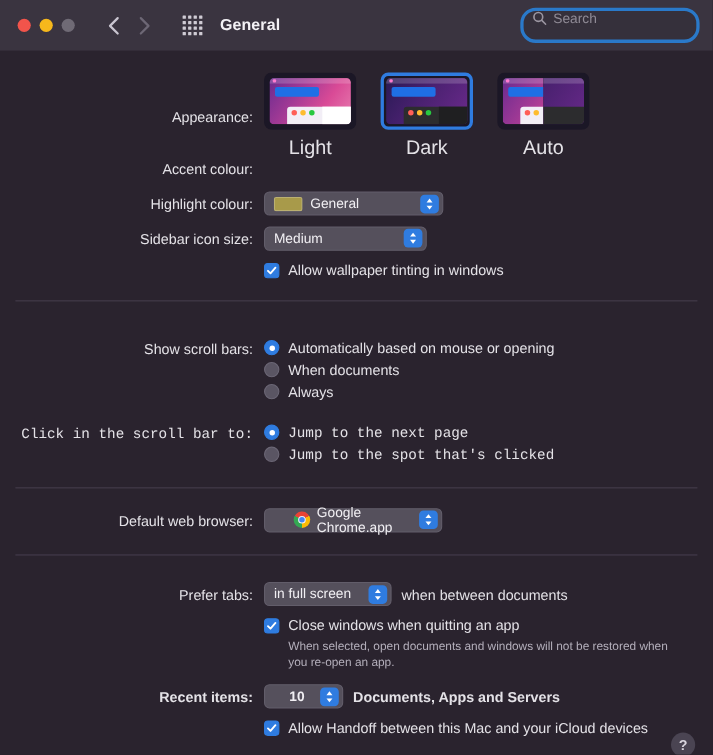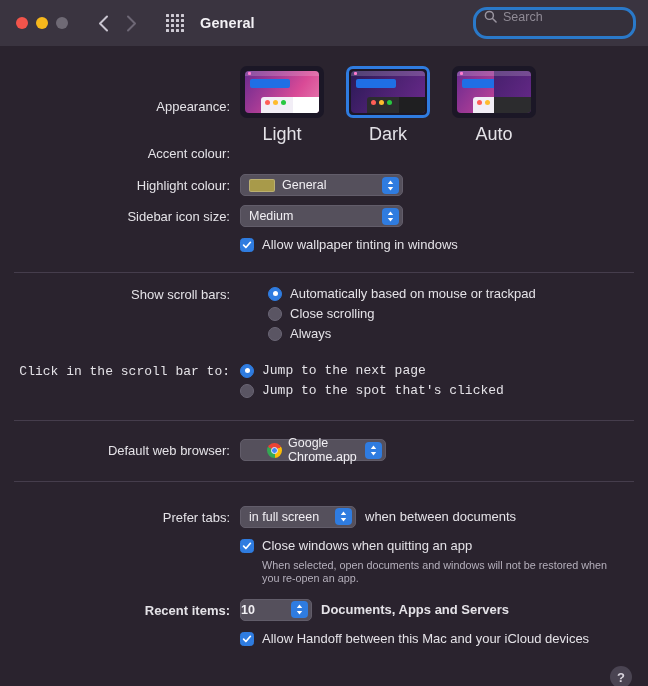--- a/index.html
+++ b/index.html
@@ -115,24 +115,24 @@
   .popup .pw { display:inline-block; }
   .stepperbtn, .chevbtn {
     width: 17px; height: 17px; border-radius: 4px; background: #2f7ce0;
     display: inline-flex; align-items: center; justify-content: center;
     margin-left: 8px; flex: 0 0 17px;
   }
   .hl-chip { width: 26px; height: 13px; border-radius: 2px; margin-right: 7px;
     border: .5px solid rgba(255,255,255,.22); }
 
   .popup.wide-hl { width: 163px; }
-  .popup.wide-side { width: 163px; }
-  .popup.browser { width: 146px; padding-left: 26px; }
+  .popup.wide-side { width: 148px; }
+  .popup.browser { width: 162px; padding-left: 26px; }
   .popup.tabs { width: 116px; }
-  .popup.recent { width: 72px; padding-left: 0; }
+  .popup.recent { width: 72px; padding-left: 22px; }
   .popup.recent .pw { flex: 1; }
 
   .after-text { font-size: 13px; color: #e4e2e7; margin-left: 9px; }
 
   
   .chrome { width: 15px; height: 15px; border-radius: 50%; margin-right: 6px; position: relative;
     background: conic-gradient(from -60deg, #ea4335 0deg 120deg, #fbbc05 120deg 240deg, #34a853 240deg 360deg);
     flex: 0 0 15px; }
   .chrome::after { content:""; position:absolute; inset:4px; border-radius:50%;
     background:#4285f4; border:1.5px solid #f1eff3; }
@@ -358,30 +358,30 @@
               <path d="M1.6 5.2 L3.9 7.5 L8.4 2.3" stroke="#fff" stroke-width="1.7" fill="none" stroke-linecap="round" stroke-linejoin="round"></path>
             </svg>
         </span>
         <span class="chklabel">Allow wallpaper tinting in windows</span>
       </div>
     </div>
   </div>
 
   <div class="hr" style="margin-top:19px;"></div>
 
-  <div class="row" style="margin-top:13px;gap:28px;">
+  <div class="row" style="margin-top:35px;">
     <div class="lbl">Show scroll bars:</div>
     <div class="fld">
       <div class="radrow">
         <span class="rad on"></span>
-        <span class="radlabel">Automatically based on mouse or trackpad</span>
+        <span class="radlabel">Automatically based on mouse or opening</span>
       </div>
       <div class="radrow">
         <span class="rad"></span>
-        <span class="radlabel">Close scrolling</span>
+        <span class="radlabel">When documents</span>
       </div>
       <div class="radrow">
         <span class="rad"></span>
         <span class="radlabel">Always</span>
       </div>
     </div>
   </div>
 
   <div class="row" style="margin-top:17px;font-family:Liberation Mono, monospace;">
     <div class="lbl">Click in the scroll bar to:</div>

